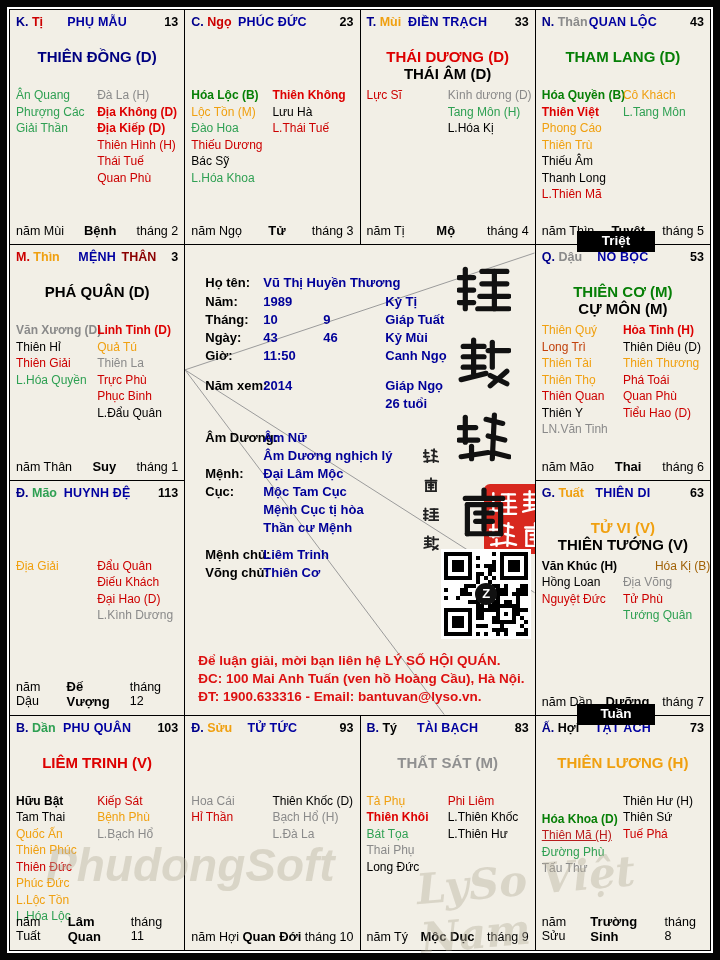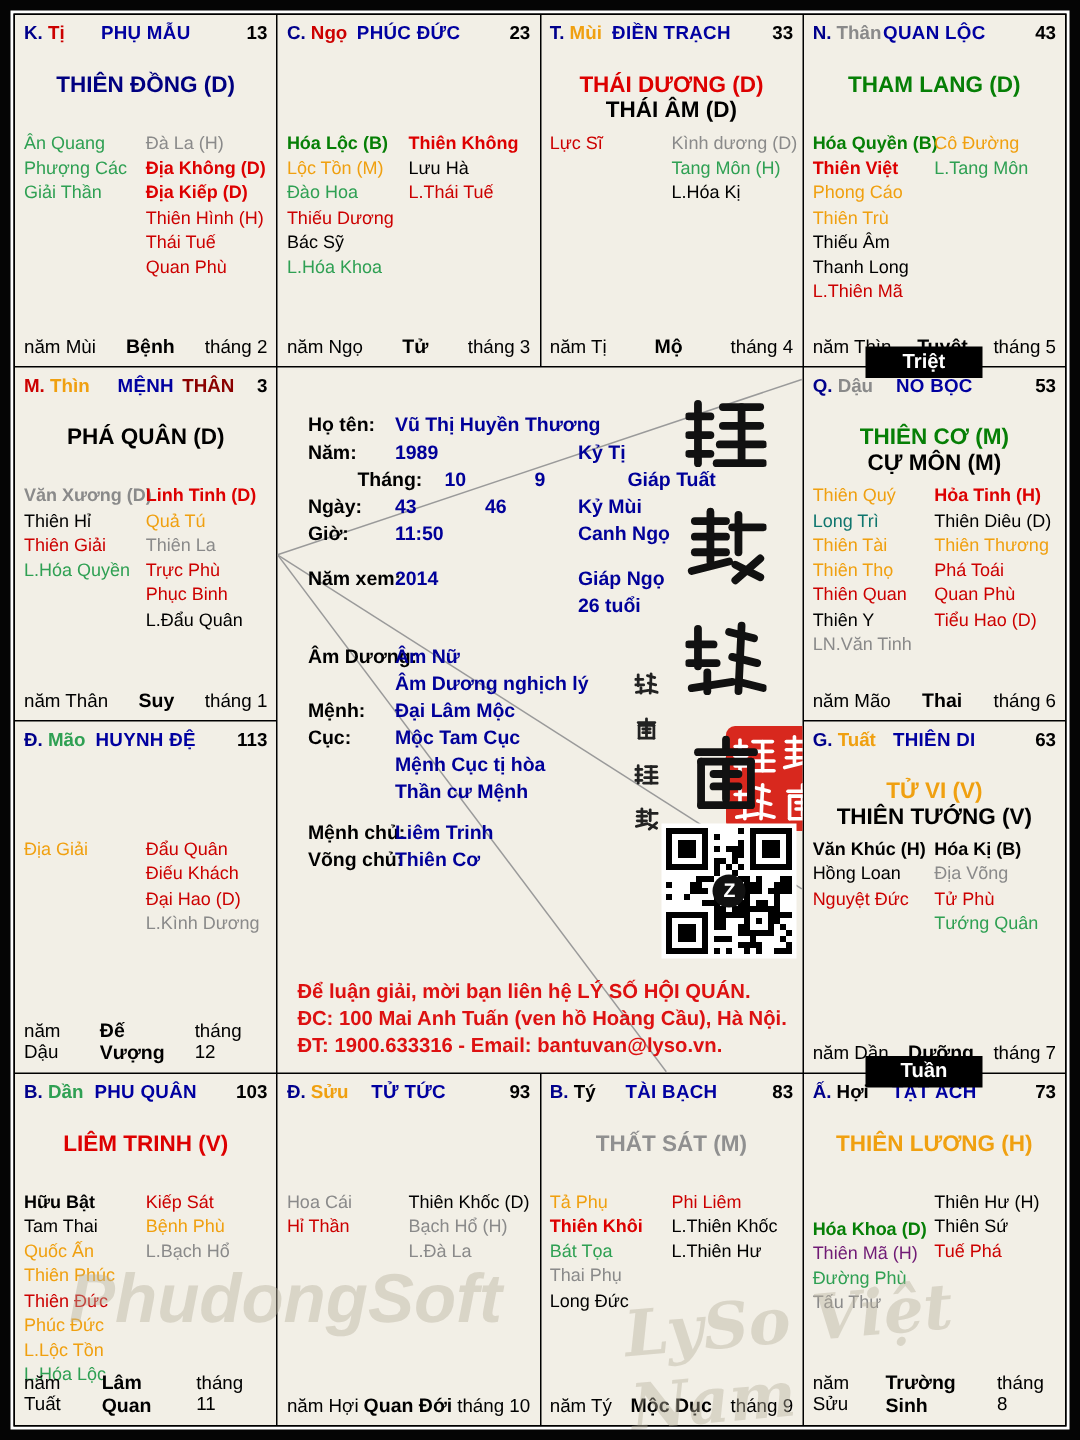--- a/index.html
+++ b/index.html
@@ -153,21 +153,21 @@
           <div class="col-l">
             <span class="star" style="color: rgb(6, 127, 6); font-weight: bold;">Hóa Quyền (B)</span>
             <span class="star" style="color: rgb(221, 0, 0); font-weight: bold;">Thiên Việt</span>
             <span class="star" style="color: rgb(240, 160, 16);">Phong Cáo</span>
             <span class="star" style="color: rgb(240, 160, 16);">Thiên Trù</span>
             <span class="star" style="color: rgb(0, 0, 0);">Thiếu Âm</span>
             <span class="star" style="color: rgb(0, 0, 0);">Thanh Long</span>
             <span class="star" style="color: rgb(204, 0, 0);">L.Thiên Mã</span>
           </div>
           <div class="col-r">
-            <span class="star" style="color: rgb(240, 160, 16);">Cô Đường</span>
+            <span class="star" style="color: rgb(240, 160, 16);">Cô Khách</span>
             <span class="star" style="color: rgb(47, 160, 83);">L.Tang Môn</span>
           </div>
         </div>
         <div class="p-foot">
           <span>năm Thìn</span>
           <span class="stage">Tuyệt</span>
           <span>tháng 5</span>
         </div>
       </div>
     <div class="palace" style="grid-area: 2 / 4;">
@@ -176,21 +176,21 @@
           <span class="p-name">NÔ BỘC</span>
           <span class="p-num">53</span>
         </div>
         <div class="p-main">
           <div style="color: rgb(6, 127, 6);">THIÊN CƠ (M)</div>
           <div style="color: rgb(0, 0, 0);">CỰ MÔN (M)</div>
         </div>
         <div class="p-stars">
           <div class="col-l">
             <span class="star" style="color: rgb(240, 160, 16);">Thiên Quý</span>
-            <span class="star" style="color: #0f766e;">Long Trì</span>
+            <span class="star" style="color: #c2410c;">Long Trì</span>
             <span class="star" style="color: rgb(240, 160, 16);">Thiên Tài</span>
             <span class="star" style="color: rgb(240, 160, 16);">Thiên Thọ</span>
             <span class="star" style="color: rgb(204, 0, 0);">Thiên Quan</span>
             <span class="star" style="color: rgb(0, 0, 0);">Thiên Y</span>
             <span class="star" style="color: rgb(138, 138, 138);">LN.Văn Tinh</span>
           </div>
           <div class="col-r">
             <span class="star" style="color: rgb(221, 0, 0); font-weight: bold;">Hỏa Tinh (H)</span>
             <span class="star" style="color: rgb(0, 0, 0);">Thiên Diêu (D)</span>
             <span class="star" style="color: rgb(240, 160, 16);">Thiên Thương</span>
@@ -215,21 +215,21 @@
           <div style="color: rgb(240, 160, 16);">TỬ VI (V)</div>
           <div style="color: rgb(0, 0, 0);">THIÊN TƯỚNG (V)</div>
         </div>
         <div class="p-stars">
           <div class="col-l">
             <span class="star" style="color: rgb(0, 0, 0); font-weight: bold;">Văn Khúc (H)</span>
             <span class="star" style="color: rgb(0, 0, 0);">Hồng Loan</span>
             <span class="star" style="color: rgb(204, 0, 0);">Nguyệt Đức</span>
           </div>
           <div class="col-r">
-            <span class="star" style="color: #000000; font-weight: bold;">Hóa Kị (B)</span>
+            <span class="star" style="color: #a16207; font-weight: normal; margin-left: 32px;">Hóa Kị (B)</span>
             <span class="star" style="color: rgb(138, 138, 138);">Địa Võng</span>
             <span class="star" style="color: rgb(204, 0, 0);">Tử Phù</span>
             <span class="star" style="color: rgb(47, 160, 83);">Tướng Quân</span>
           </div>
         </div>
         <div class="p-foot">
           <span>năm Dần</span>
           <span class="stage">Dưỡng</span>
           <span>tháng 7</span>
         </div>
@@ -239,21 +239,21 @@
           <span class="p-canchi"><span style="color: rgb(0, 0, 139);">Ấ. </span><span style="color: rgb(0, 0, 0);">Hợi</span></span>
           <span class="p-name">TẬT ÁCH</span>
           <span class="p-num">73</span>
         </div>
         <div class="p-main">
           <div style="color: rgb(240, 160, 16);">THIÊN LƯƠNG (H)</div>
         </div>
         <div class="p-stars">
           <div class="col-l">
             <span class="star" style="color: rgb(6, 127, 6); font-weight: bold; margin-top: 18px;">Hóa Khoa (D)</span>
-            <span class="star" style="color: #701a75;">Thiên Mã (H)</span>
+            <span class="star" style="color: #b91c1c; text-decoration: underline;">Thiên Mã (H)</span>
             <span class="star" style="color: rgb(47, 160, 83);">Đường Phù</span>
             <span class="star" style="color: rgb(138, 138, 138);">Tấu Thư</span>
           </div>
           <div class="col-r">
             <span class="star" style="color: rgb(0, 0, 0);">Thiên Hư (H)</span>
             <span class="star" style="color: rgb(0, 0, 0);">Thiên Sứ</span>
             <span class="star" style="color: rgb(204, 0, 0);">Tuế Phá</span>
           </div>
         </div>
         <div class="p-foot">
@@ -406,21 +406,21 @@
 
     <div class="center-cell">
       <svg class="center-lines" viewBox="0 0 356 470" preserveAspectRatio="none">
         <line x1="0" y1="125" x2="356" y2="8" stroke="#9a9a9a" stroke-width="1"></line>
         <line x1="0" y1="125" x2="356" y2="348" stroke="#9a9a9a" stroke-width="1"></line>
         <line x1="0" y1="125" x2="264" y2="470" stroke="#9a9a9a" stroke-width="1"></line>
       </svg>
       <div id="center-info">
           <div class="info-row" style="top: 30px;"><span class="row-label">Họ tên:</span><span class="row-val" style="left: 58px;">Vũ Thị Huyền Thương</span></div>
           <div class="info-row" style="top: 49px;"><span class="row-label">Năm:</span><span class="row-val" style="left: 58px;">1989</span><span class="row-val" style="left: 180px;">Kỷ Tị</span></div>
-          <div class="info-row" style="top: 67px; margin-left: 33px;"><span class="row-label">Tháng:</span><span class="row-val" style="left: 58px;">10</span><span class="row-val" style="left: 118px;">9</span><span class="row-val" style="left: 180px;">Giáp Tuất</span></div>
+          <div class="info-row" style="top: 67px;"><span class="row-label">Tháng:</span><span class="row-val" style="left: 58px;">10</span><span class="row-val" style="left: 118px;">9</span><span class="row-val" style="left: 180px;">Giáp Tuất</span></div>
           <div class="info-row" style="top: 85px;"><span class="row-label">Ngày:</span><span class="row-val" style="left: 58px;">43</span><span class="row-val" style="left: 118px;">46</span><span class="row-val" style="left: 180px;">Kỷ Mùi</span></div>
           <div class="info-row" style="top: 103px;"><span class="row-label">Giờ:</span><span class="row-val" style="left: 58px;">11:50</span><span class="row-val" style="left: 180px;">Canh Ngọ</span></div>
           <div class="info-row" style="top: 133px;"><span class="row-label">Năm xem:</span><span class="row-val" style="left: 58px;">2014</span><span class="row-val" style="left: 180px;">Giáp Ngọ</span></div>
           <div class="info-row" style="top: 151px;"><span class="row-label"></span><span class="row-val" style="left: 180px;">26 tuổi</span></div>
           <div class="info-row" style="top: 185px;"><span class="row-label">Âm Dương:</span><span class="row-val" style="left: 58px;">Âm Nữ</span></div>
           <div class="info-row" style="top: 203px;"><span class="row-label"></span><span class="row-val" style="left: 58px;">Âm Dương nghịch lý</span></div>
           <div class="info-row" style="top: 221px;"><span class="row-label">Mệnh:</span><span class="row-val" style="left: 58px;">Đại Lâm Mộc</span></div>
           <div class="info-row" style="top: 239px;"><span class="row-label">Cục:</span><span class="row-val" style="left: 58px;">Mộc Tam Cục</span></div>
           <div class="info-row" style="top: 257px;"><span class="row-label"></span><span class="row-val" style="left: 58px;">Mệnh Cục tị hòa</span></div>
           <div class="info-row" style="top: 275px;"><span class="row-label"></span><span class="row-val" style="left: 58px;">Thần cư Mệnh</span></div>

